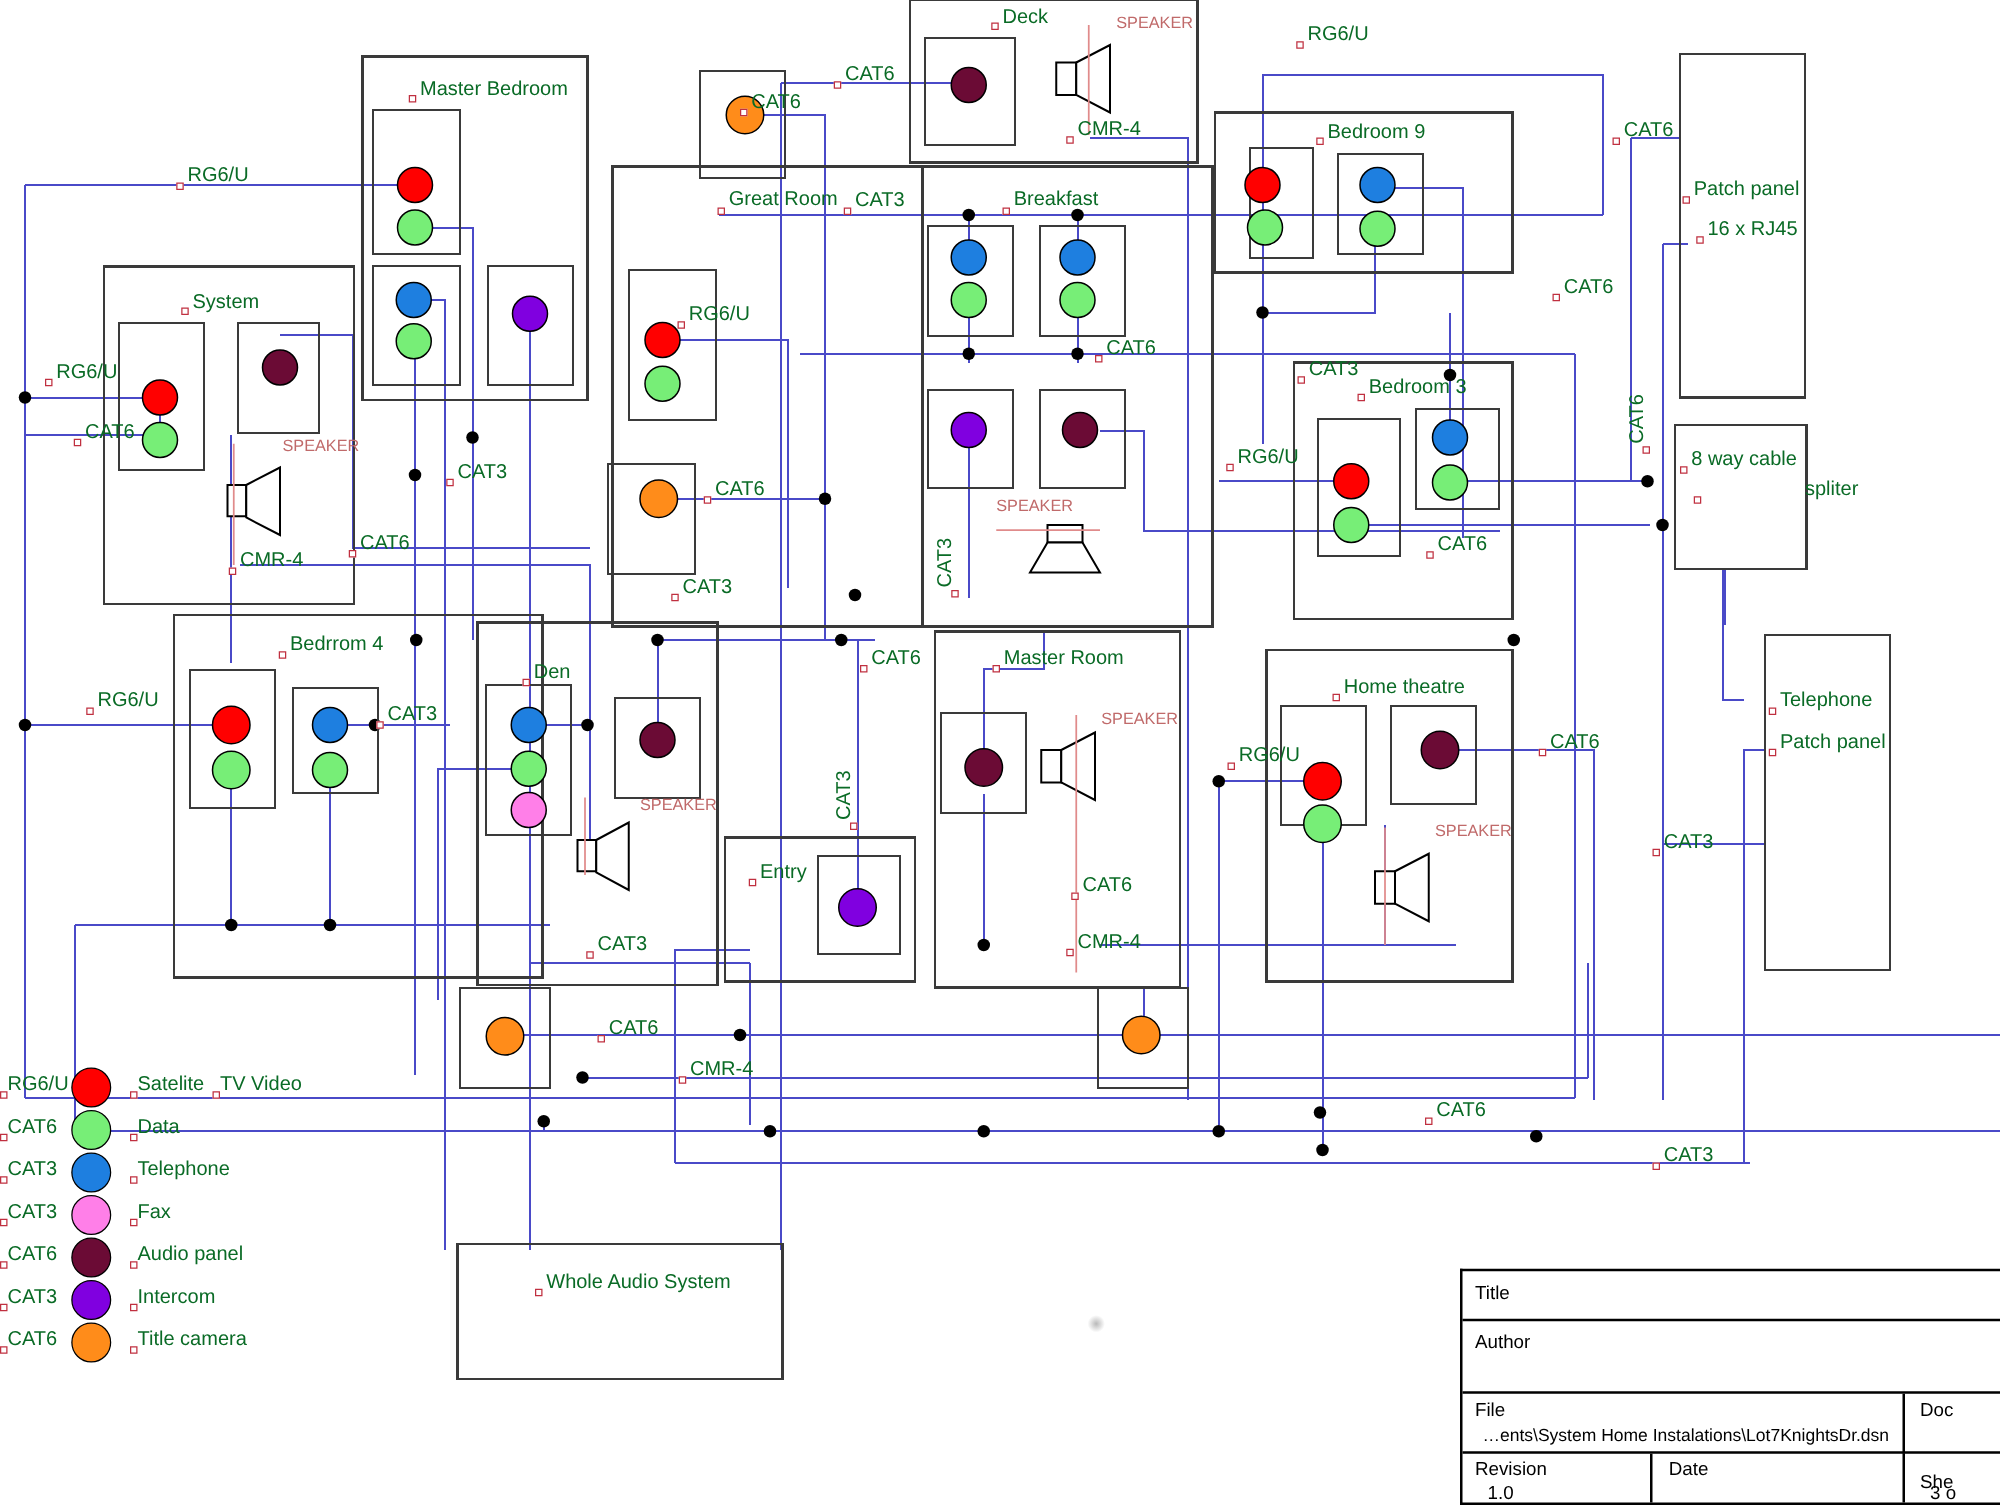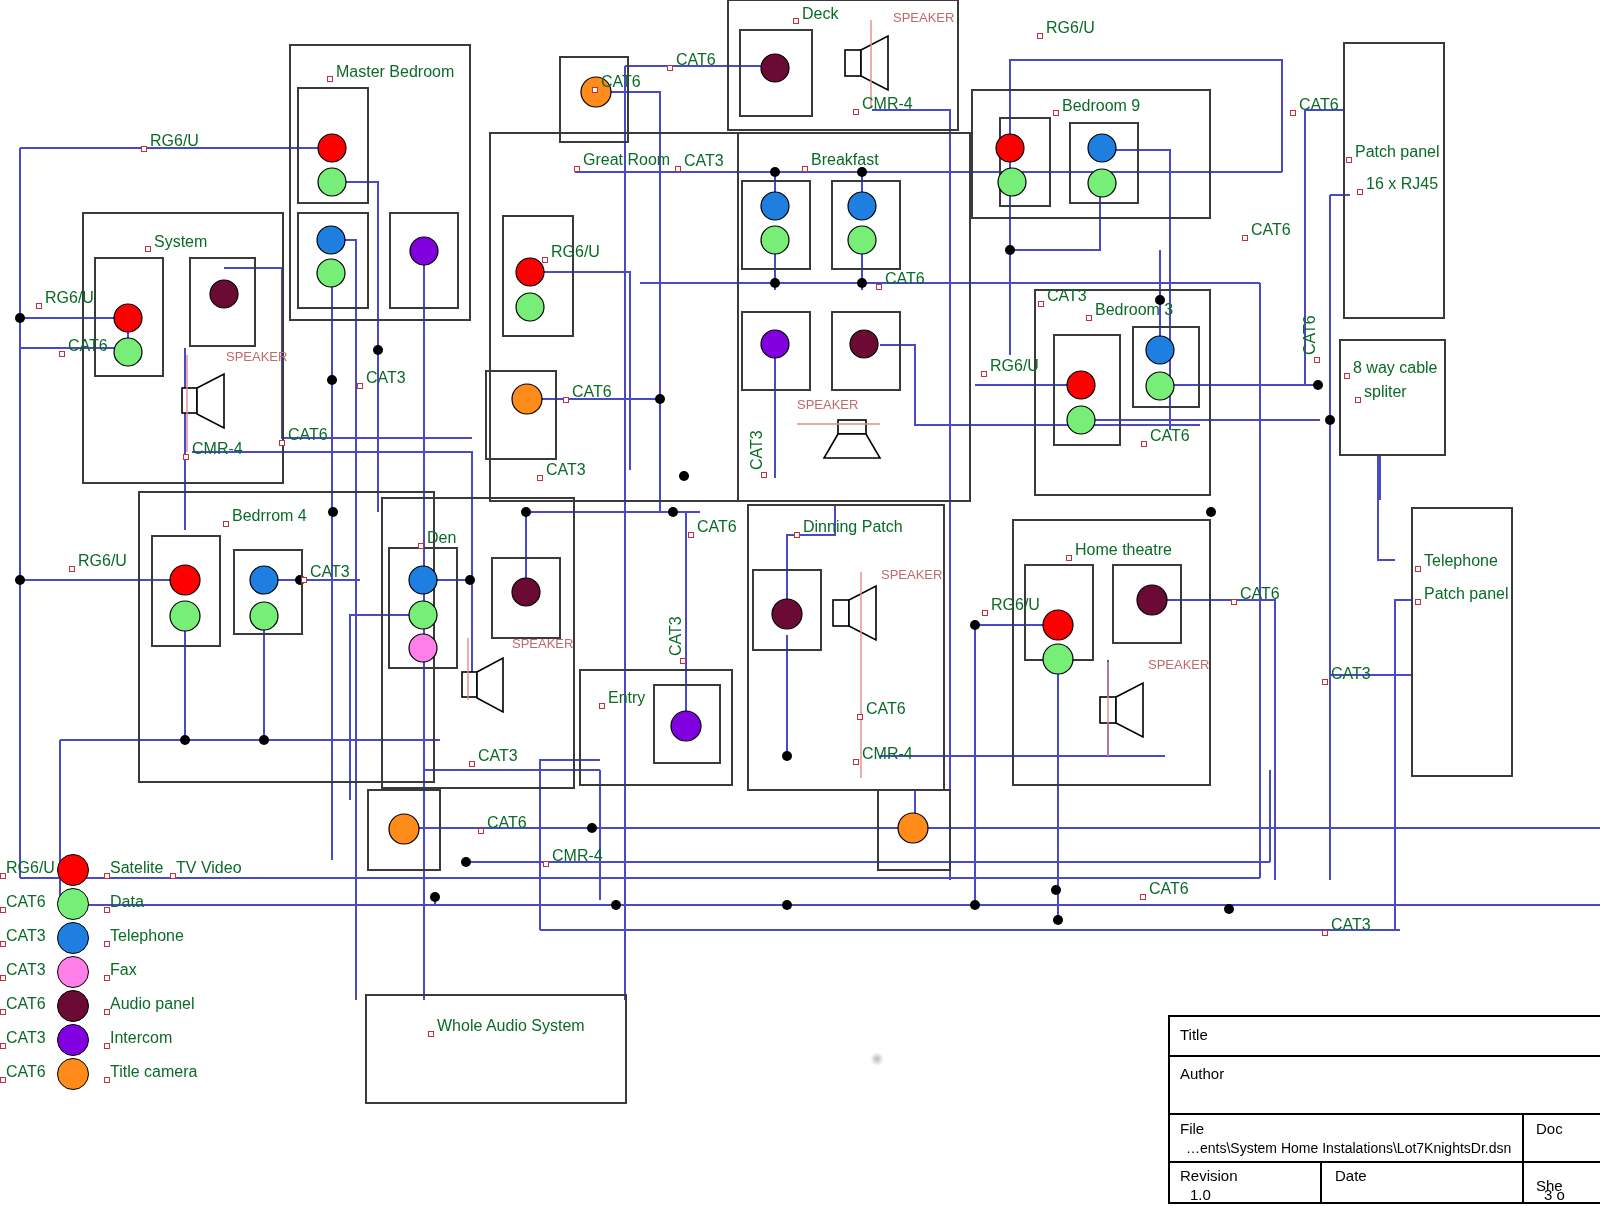--- a/index.html
+++ b/index.html
@@ -370,40 +370,40 @@
 
   <div class="lbl" style="left:1095px;top:302px">Bedroom 3</div>
   <span class="pin" style="left:1086px;top:315px"></span>
 
   <div class="lbl" style="left:232px;top:508px">Bedrrom 4</div>
   <span class="pin" style="left:223px;top:521px"></span>
 
   <div class="lbl" style="left:427px;top:530px">Den</div>
   <span class="pin" style="left:418px;top:543px"></span>
 
-  <div class="lbl" style="left:803px;top:519px">Dinning Patch</div>
+  <div class="lbl" style="left:803px;top:519px">Master Room</div>
   <span class="pin" style="left:794px;top:532px"></span>
 
   <div class="lbl" style="left:1075px;top:542px">Home theatre</div>
   <span class="pin" style="left:1066px;top:555px"></span>
 
   <div class="lbl" style="left:608px;top:690px">Entry</div>
   <span class="pin" style="left:599px;top:703px"></span>
 
   <div class="lbl" style="left:437px;top:1018px">Whole Audio System</div>
   <span class="pin" style="left:428px;top:1031px"></span>
 
   <div class="lbl" style="left:1355px;top:144px">Patch panel</div>
   <span class="pin" style="left:1346px;top:157px"></span>
   <div class="lbl" style="left:1366px;top:176px">16 x RJ45</div>
   <span class="pin" style="left:1357px;top:189px"></span>
 
   <div class="lbl" style="left:1353px;top:360px">8 way cable</div>
   <span class="pin" style="left:1344px;top:373px"></span>
-  <div class="lbl" style="left:1364px;top:384px">spliter</div>
+  <div class="lbl" style="left:1444px;top:384px">spliter</div>
   <span class="pin" style="left:1355px;top:397px"></span>
 
   <div class="lbl" style="left:1424px;top:553px">Telephone</div>
   <span class="pin" style="left:1415px;top:566px"></span>
   <div class="lbl" style="left:1424px;top:586px">Patch panel</div>
   <span class="pin" style="left:1415px;top:599px"></span>
 
   <div id="cable-label-host">
       <div class="lbl" style="left: 150px; top: 133px;">RG6/U</div>
       <span class="pin" style="left: 141px; top: 146px;"></span>

